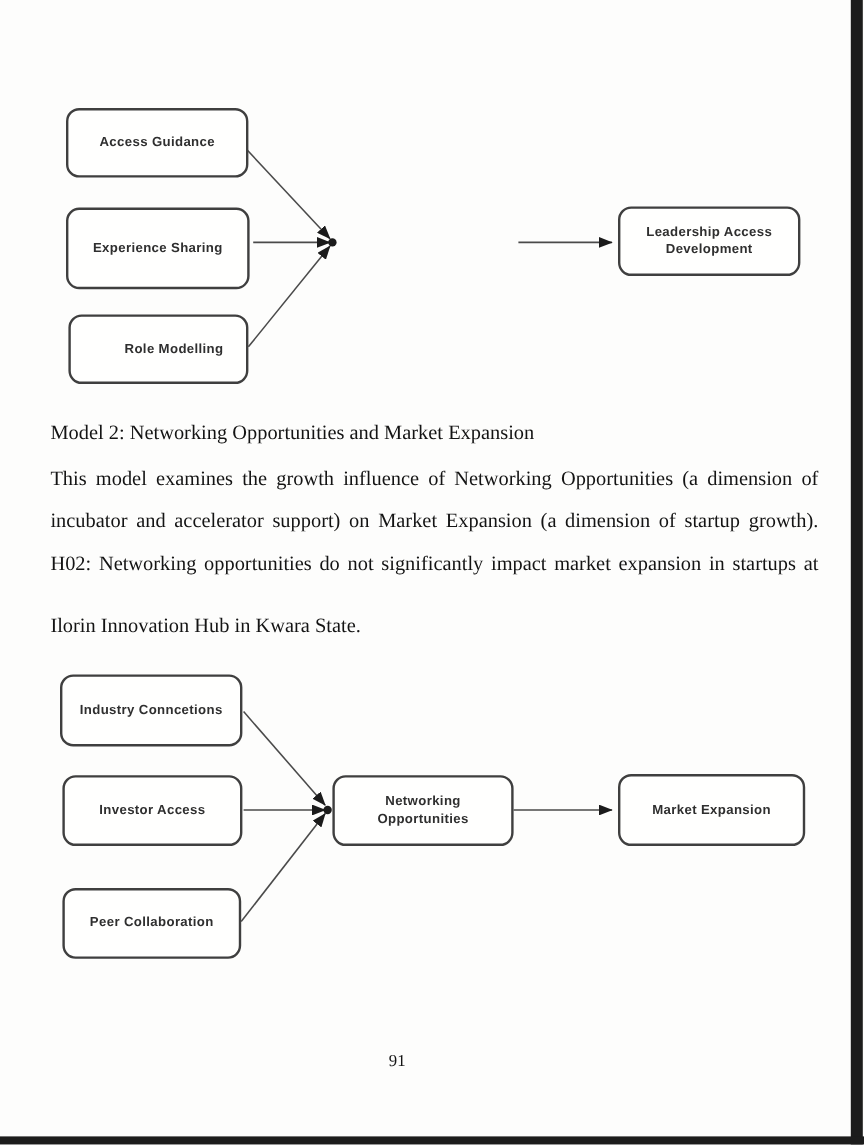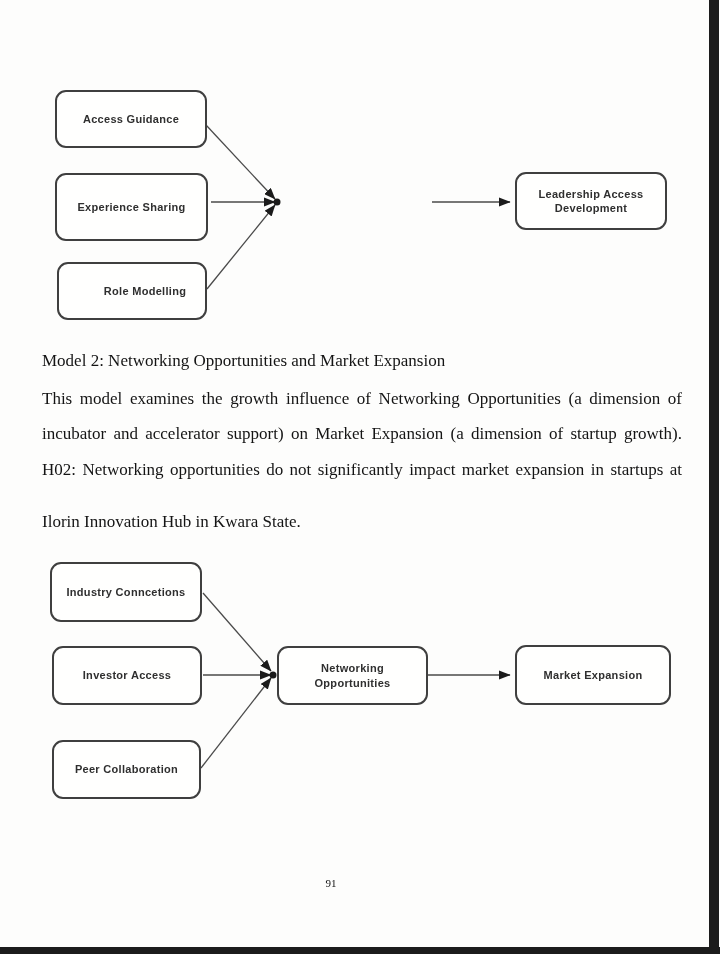--- a/index.html
+++ b/index.html
@@ -45,21 +45,21 @@
   }
   .justify { text-align:justify; text-align-last:justify; }
   .t-heading { top:350px; }
   .t-desc1   { top:388px; }
   .t-desc2   { top:423px; }
   .t-hyp1    { top:459px; }
   .t-hyp2    { top:484px;margin-top:27px; }
 
   .pagenum {
     position:absolute; left:301px; top:877px; width:60px;
-    text-align:center; font-size:11px; color:#141414;
+    text-align:center; font-size:14px; color:#141414;
   }
 </style>
 </head>
 <body>
 
 <div class="page">
 
   <svg class="arrows" viewBox="0 0 720 954" xmlns="http://www.w3.org/2000/svg">
     <defs>
       <marker id="ah" markerWidth="9" markerHeight="7" refX="8.5" refY="3.5" orient="auto">

